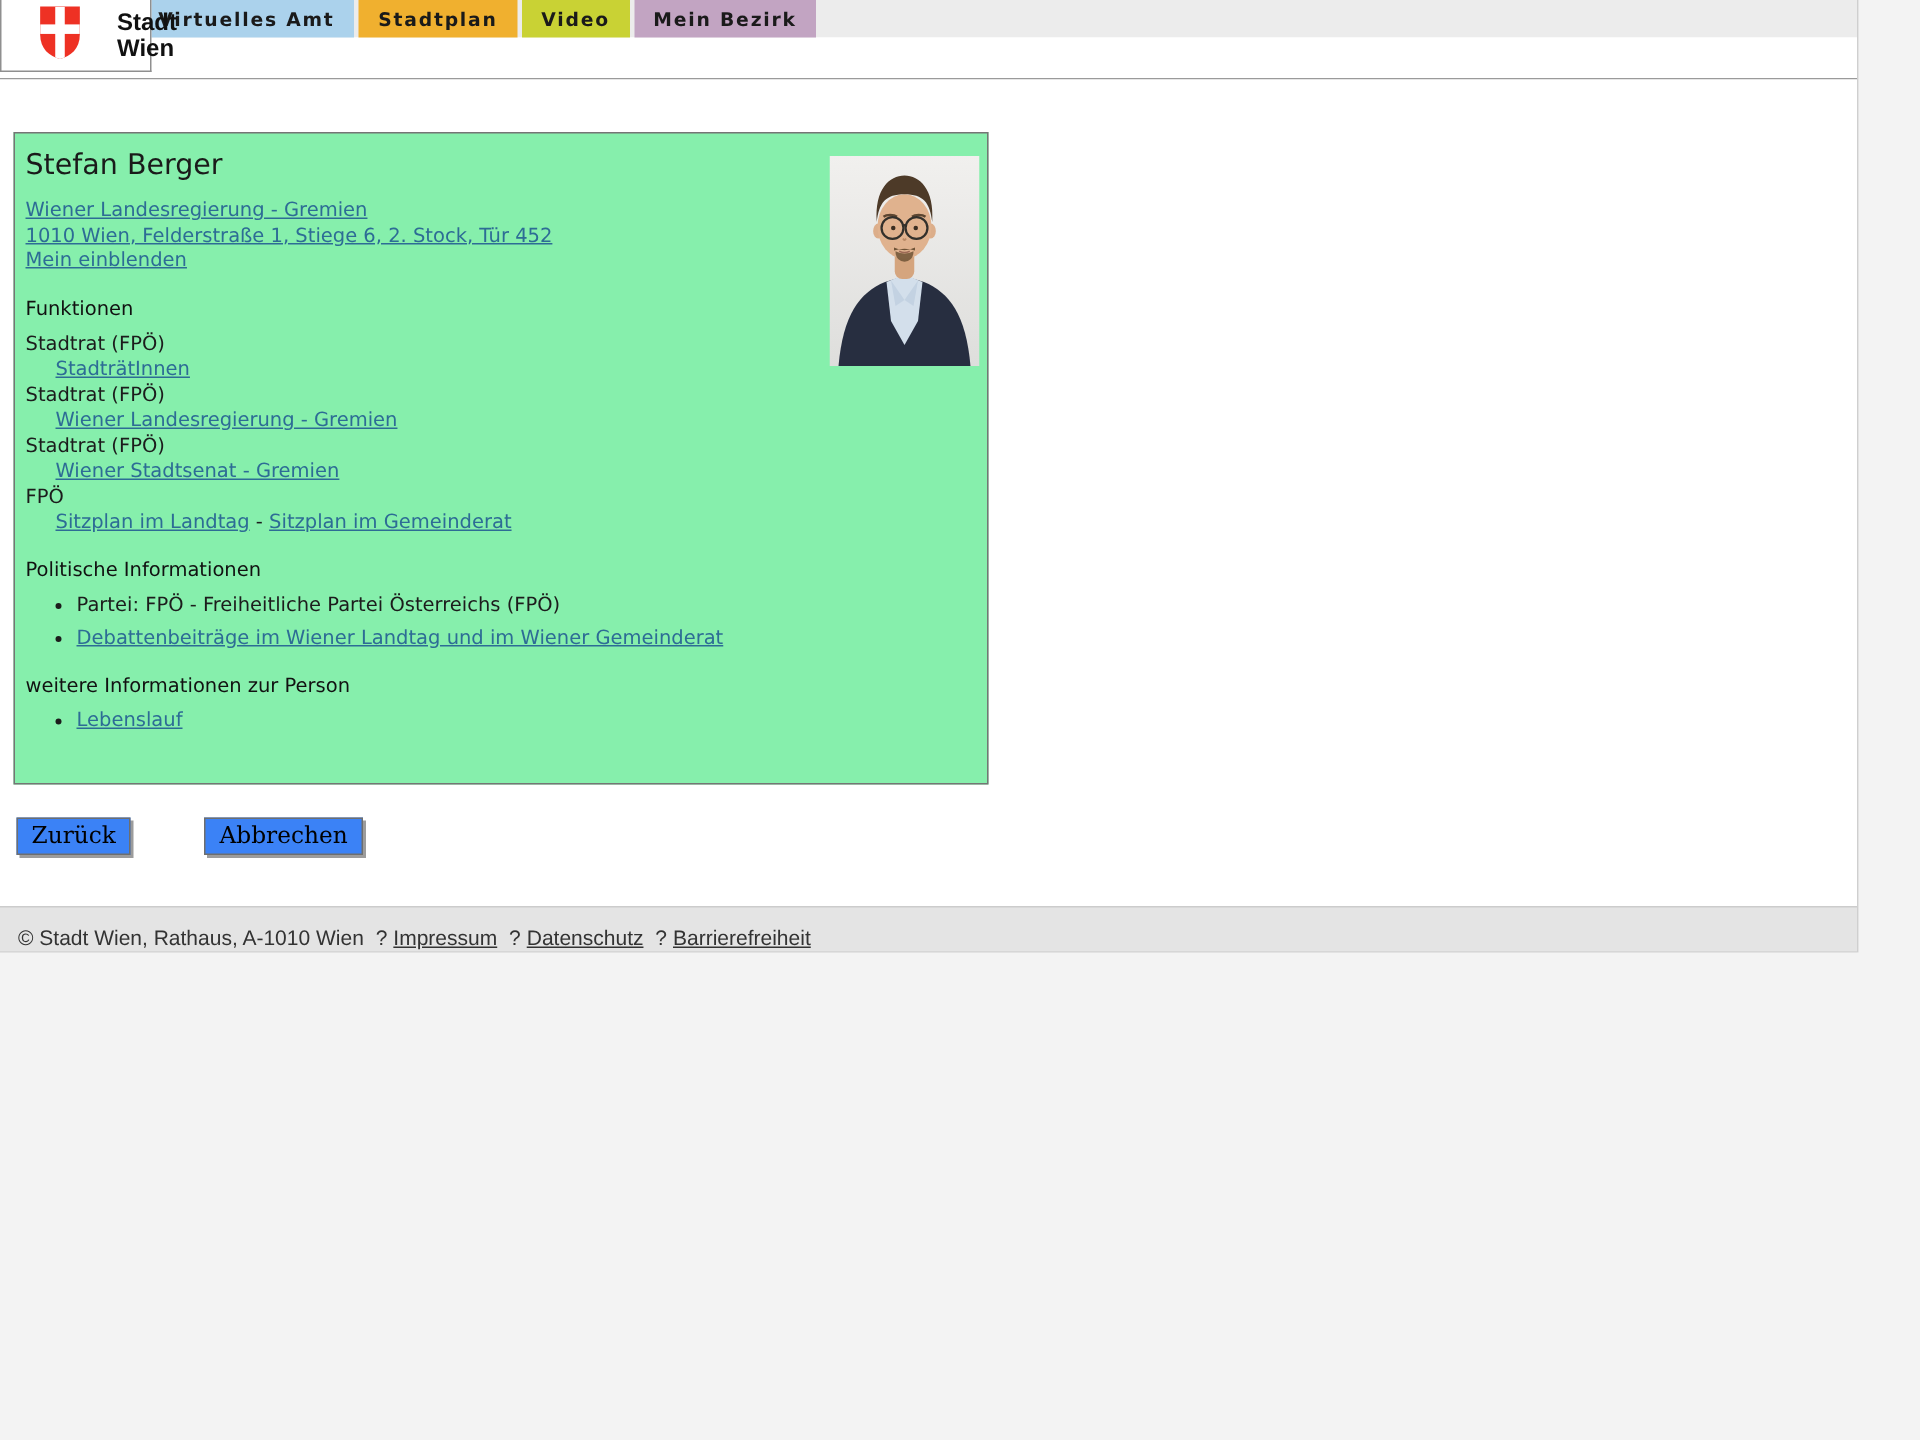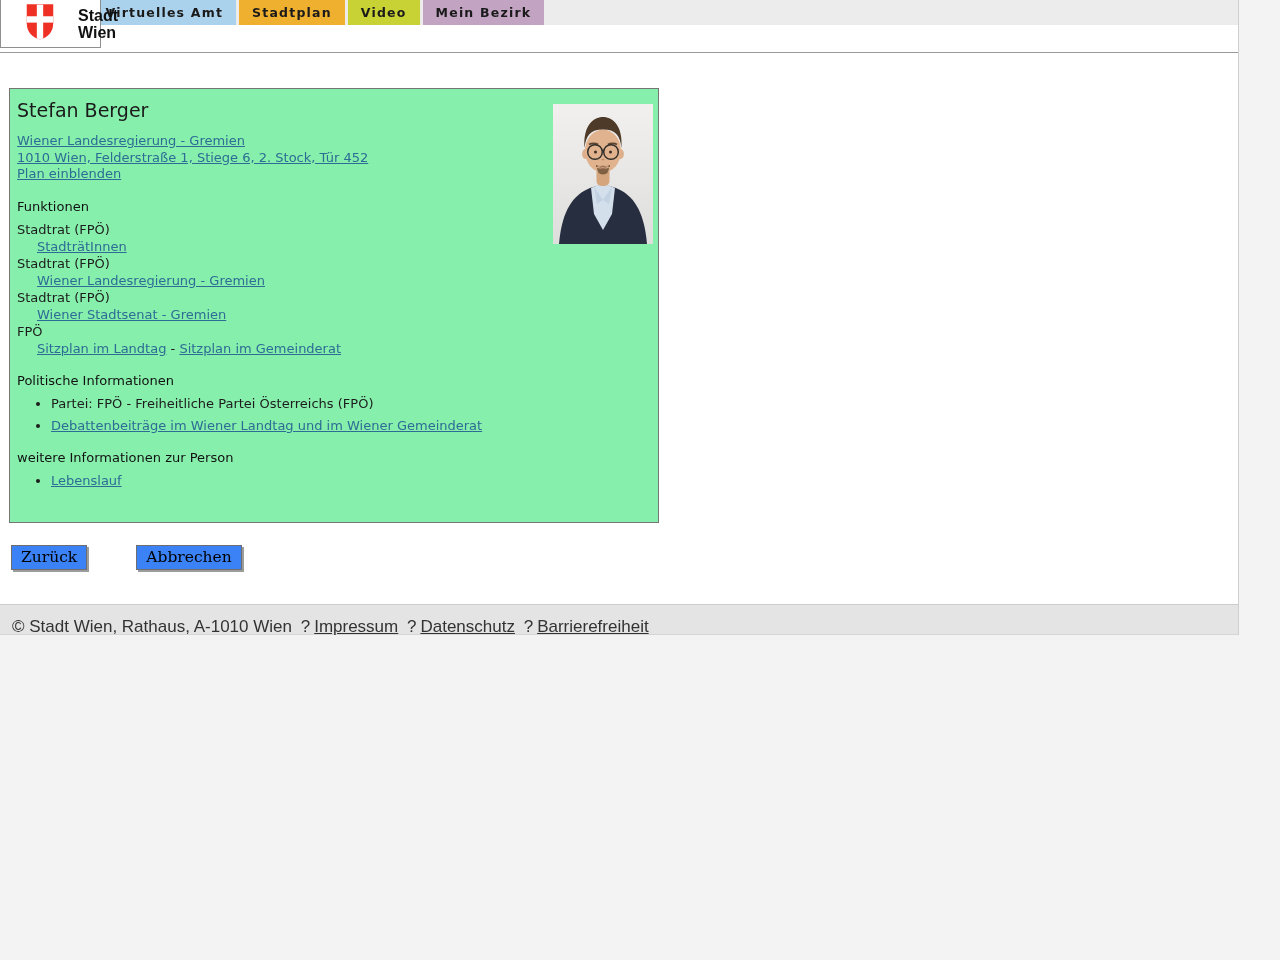--- a/index.html
+++ b/index.html
@@ -51,21 +51,21 @@
   .btn {
     font-family:"DejaVu Serif","Liberation Serif",serif; font-size:15.5px; color:#000;
     background:#3b82f6; border:1px solid #6e6e6e; box-shadow:2px 2px 0 #9c9c9c;
     padding:2px 9px 3px 9px; cursor:pointer;
   }
   .btn + .btn { margin-left:44px; }
 
   
   .footer-band {
     height:31px; background:#e4e4e4; border-top:1px solid #cccccc; border-bottom:1px solid #d6d6d6;
-    font-family:"Liberation Sans",sans-serif; font-size:17px; color:#333;
+    font-family:"Liberation Sans",sans-serif; font-size:14px; color:#333;
     padding:12px 0 0 12px; white-space:nowrap;
   }
   .footer-band a { color:#333; text-decoration:underline; }
   .fsep { margin:0 4px; }
 </style>
 </head>
 <body>
 
 <div class="page">
 
@@ -132,21 +132,21 @@
         <path d="M43,61 Q50,64.5 57,61 L57,63 Q50,60.5 43,63 Z" fill="#6f5336"></path>
         <path d="M44,63.5 Q50,66.5 56,63.5 Q56,70 50,70.5 Q44,70 44,63.5 Z" fill="#6f5336" opacity="0.85"></path>
         <path d="M46.5,63.5 Q50,65.2 53.5,63.5" stroke="#9c6a55" stroke-width="1.1" fill="none"></path>
       </svg>
 
       <h1 class="pname">Stefan Berger</h1>
 
       <div class="addr">
         <div><a class="blue">Wiener Landesregierung - Gremien</a></div>
         <div><a class="blue">1010 Wien, Felderstraße 1, Stiege 6, 2. Stock, Tür 452</a></div>
-        <div><a class="blue">Plan einblenden</a></div>
+        <div><a class="blue">Mein einblenden</a></div>
       </div>
 
 
       <h2 class="sec-h">Funktionen</h2>
       <div>
         <div class="fn-role">Stadtrat (FPÖ)</div>
         <div class="fn-links"><a class="blue">StadträtInnen</a></div>
         <div class="fn-role">Stadtrat (FPÖ)</div>
         <div class="fn-links"><a class="blue">Wiener Landesregierung - Gremien</a></div>
         <div class="fn-role">Stadtrat (FPÖ)</div>

